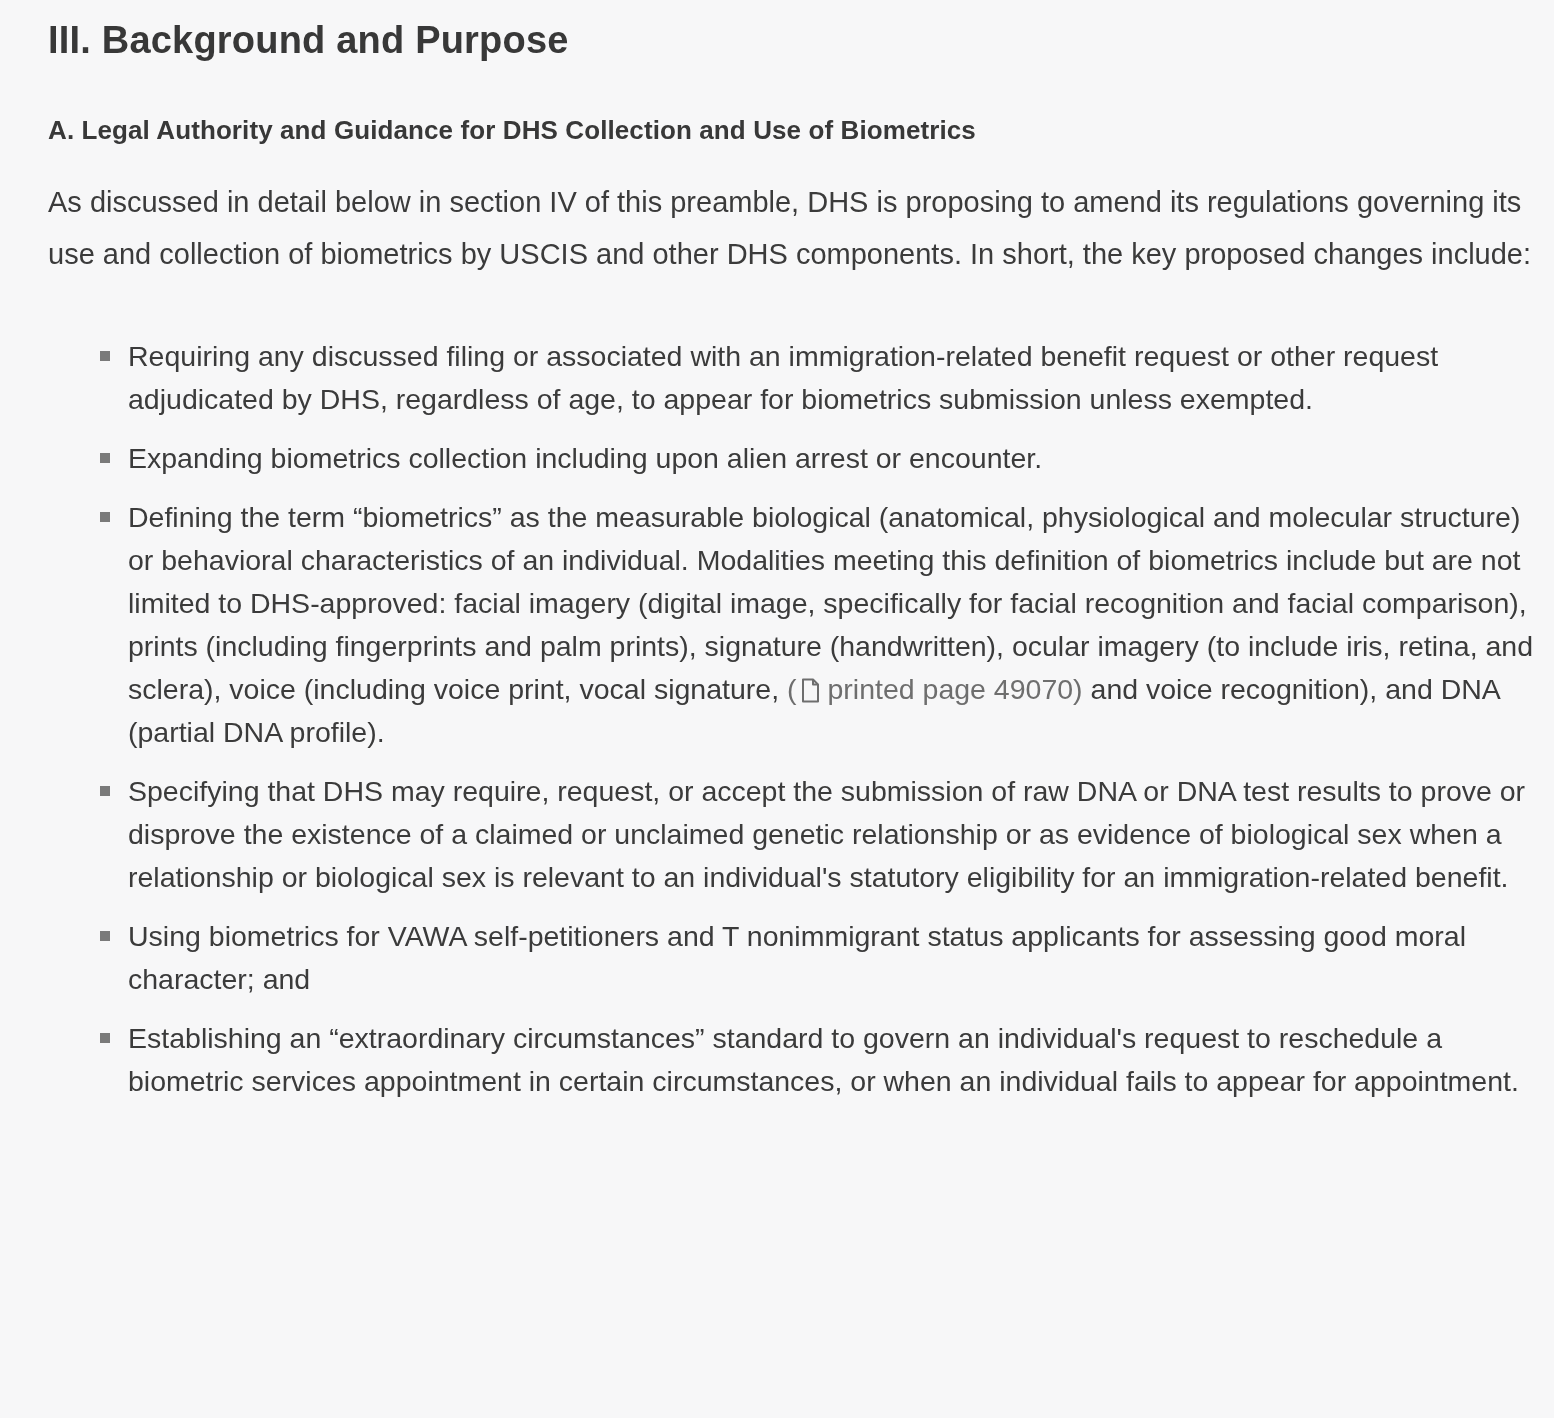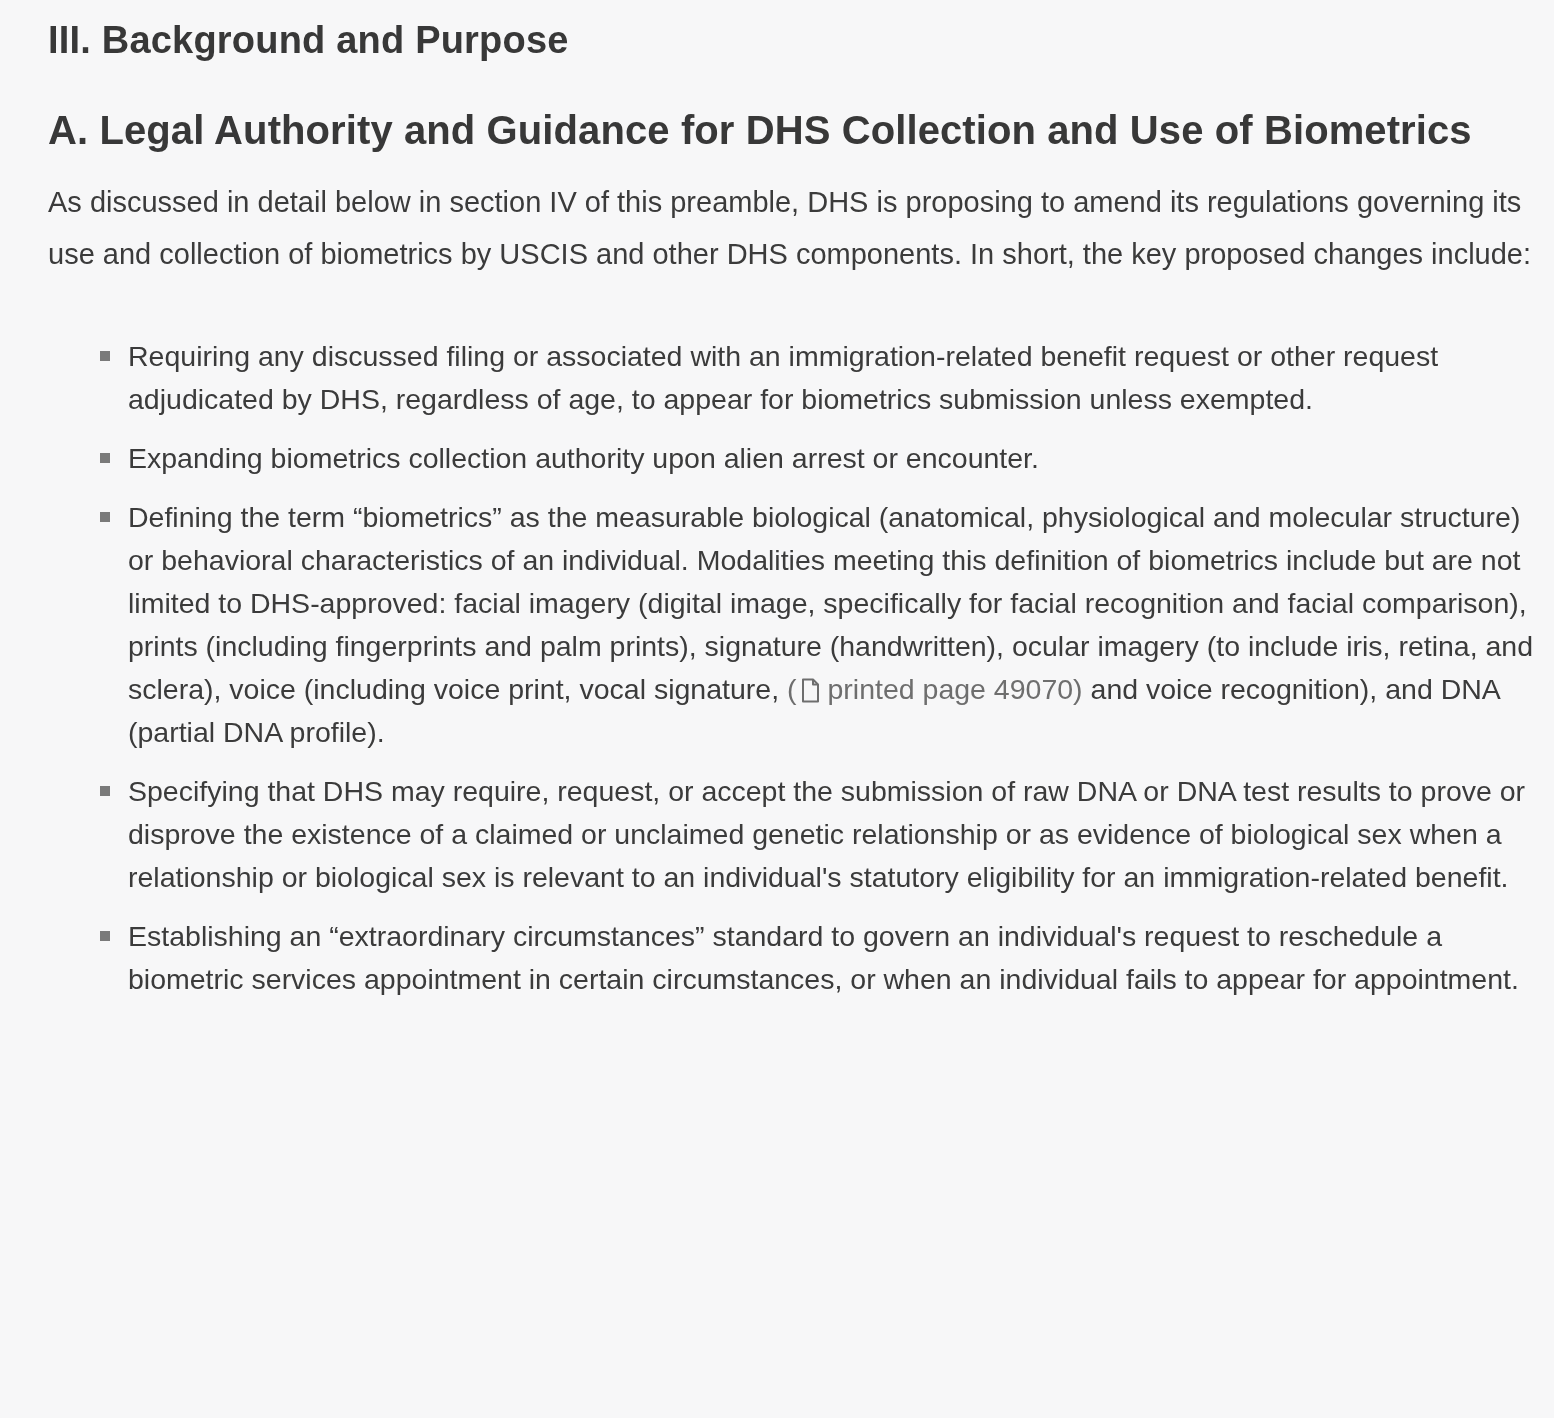--- a/index.html
+++ b/index.html
@@ -19,21 +19,21 @@
   h1.section-heading {
     margin: 0;
     font-size: 38px;
     line-height: 48px;
     font-weight: bold;
     color: #383838;
     letter-spacing: 0.2px;
   }
   h2.subsection-heading {
     margin: 46px 0 0 0;
-    font-size: 40px;
+    font-size: 26px;
     line-height: 40px;
     font-weight: bold;
     color: #383838;
     letter-spacing: 0.1px;
   }
   p.intro {
     margin: 26px 0 0 0;
     font-size: 29px;
     line-height: 52px;
   }
@@ -81,36 +81,40 @@
   <ul class="key-changes">
 
     <li>
       <span class="square-bullet"></span>
       <span class="li-text">Requiring any discussed filing or associated with an immigration-related benefit request or other request adjudicated by DHS, regardless of age, to appear for biometrics submission unless exempted.</span>
     </li>
 
 
     <li>
       <span class="square-bullet"></span>
-      <span class="li-text">Expanding biometrics collection authority upon alien arrest or encounter.</span>
+      <span class="li-text">Expanding biometrics collection including upon alien arrest or encounter.</span>
     </li>
 
     <li>
       <span class="square-bullet"></span>
       <span class="li-text"><span>Defining the term “biometrics” as the measurable biological (anatomical, physiological and molecular structure) or behavioral characteristics of an individual. Modalities meeting this definition of biometrics include but are not limited to DHS-approved: facial imagery (digital image, specifically for facial recognition and facial comparison), prints (including fingerprints and palm prints), signature (handwritten), ocular imagery (to include iris, retina, and sclera), voice (including voice print, vocal signature, </span><a href="#" class="printed-page-link"><span>(</span><svg class="page-icon-svg" width="19" height="25" viewBox="0 0 19 25">
               <path d="M2 1.5 H12 L17 6.5 V23.5 H2 Z" fill="none" stroke="#6e6e6e" stroke-width="2" stroke-linejoin="round"></path>
               <path d="M12 1.5 V6.5 H17" fill="none" stroke="#6e6e6e" stroke-width="2" stroke-linejoin="round"></path>
             </svg><span>printed page 49070</span><span>)</span></a><span> and voice recognition), and DNA (partial DNA profile).</span></span>
     </li>
 
     <li>
       <span class="square-bullet"></span>
       <span class="li-text">Specifying that DHS may require, request, or accept the submission of raw DNA or DNA test results to prove or disprove the existence of a claimed or unclaimed genetic relationship or as evidence of biological sex when a relationship or biological sex is relevant to an individual's statutory eligibility for an immigration-related benefit.</span>
     </li>
 
+    <li>
+      <span class="square-bullet"></span>
+      <span class="li-text">Using biometrics for VAWA self-petitioners and T nonimmigrant status applicants for assessing good moral character; and</span>
+    </li>
 
     <li>
       <span class="square-bullet"></span>
       <span class="li-text">Establishing an “extraordinary circumstances” standard to govern an individual's request to reschedule a biometric services appointment in certain circumstances, or when an individual fails to appear for appointment.</span>
     </li>
 
   </ul>
 
 </div>
 

